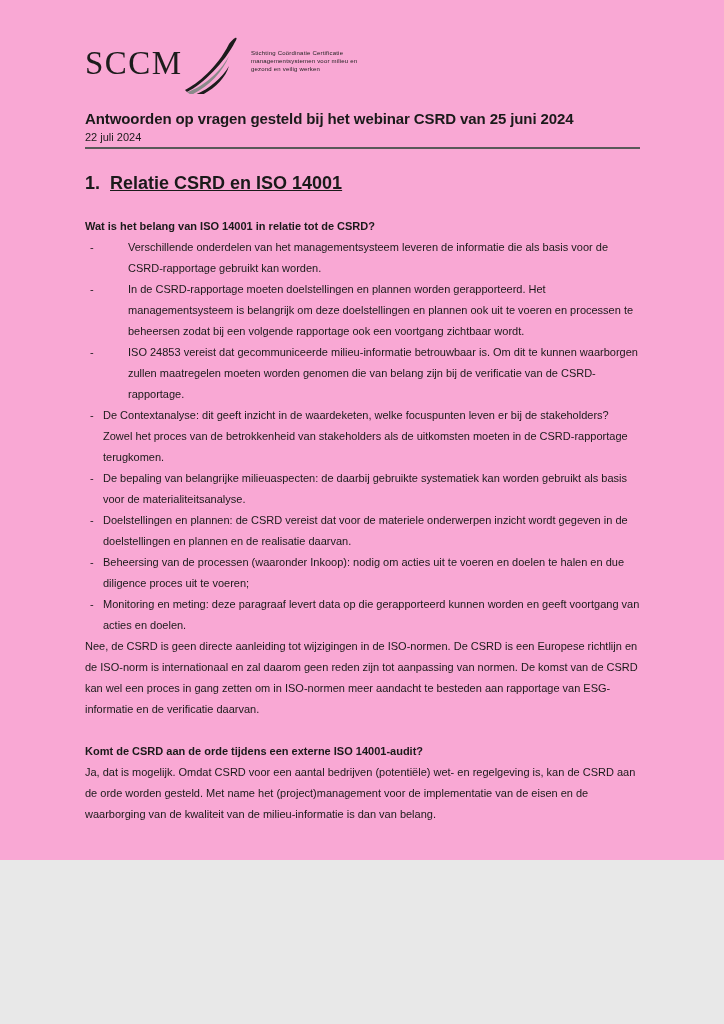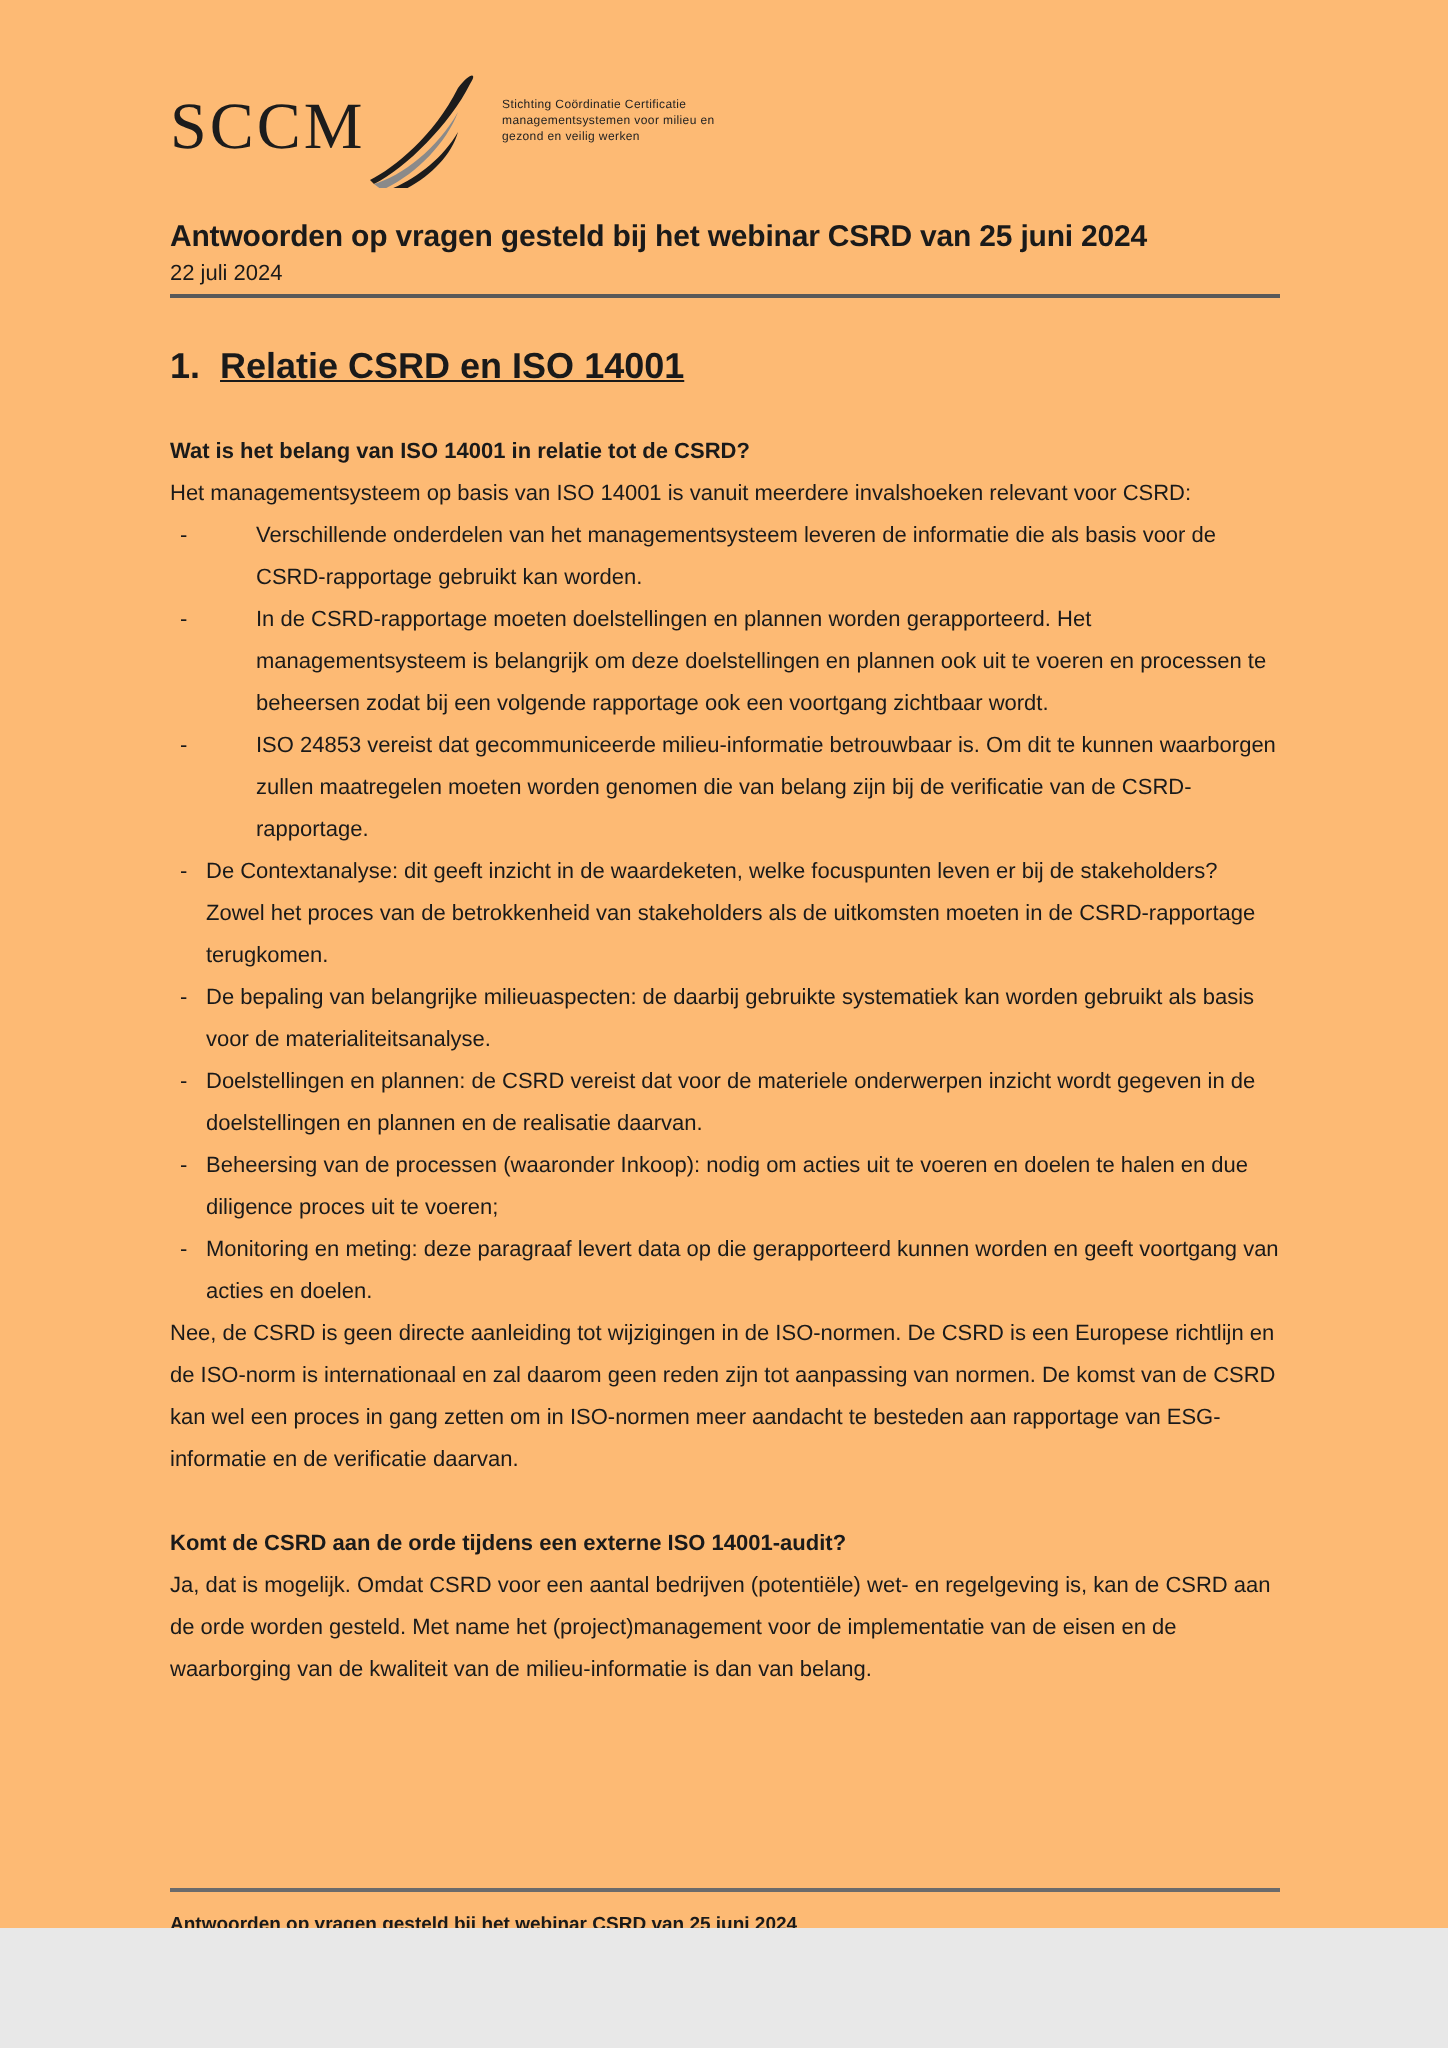--- a/index.html
+++ b/index.html
@@ -1,20 +1,20 @@
 <!DOCTYPE html>
 <html><head>
 <meta charset="utf-8">
 <style>
   * { margin:0; padding:0; box-sizing:border-box; }
   html,body { background:#e8e8e8; }
   .page {
     position:relative;
-    width:724px; height:964px;
-    background:#fdba74;
+    width:724px; height:860px;
+    background:#f9a8d4;
     margin:0 auto;
     font-family:"Liberation Sans", sans-serif;
     color:#1a1a1a;
     overflow:hidden;
   }
   .content {
     position:absolute;
     left:85px; right:84px; top:0;
   }
   
@@ -82,21 +82,20 @@
     <div class="doc-title">Antwoorden op vragen gesteld bij het webinar CSRD van 25 juni 2024</div>
     <div class="doc-date">22 juli 2024</div>
     <div class="head-rule"></div>
 
     <div class="section-head">
       <span class="num">1.</span><span class="sec-title">Relatie CSRD en ISO 14001</span>
     </div>
 
     <div class="blocks">
         <p class="question gap">Wat is het belang van ISO 14001 in relatie tot de CSRD?</p>
-        <p class="para">Het managementsysteem op basis van ISO 14001 is vanuit meerdere invalshoeken relevant voor CSRD:</p>
         <div class="list list-wide">
           <div class="list-row">
             <span class="dash">-</span>
             <span class="item-text">Verschillende onderdelen van het managementsysteem leveren de informatie die als basis voor de CSRD-rapportage gebruikt kan worden.</span>
           </div>
           <div class="list-row">
             <span class="dash">-</span>
             <span class="item-text">In de CSRD-rapportage moeten doelstellingen en plannen worden gerapporteerd. Het managementsysteem is belangrijk om deze doelstellingen en plannen ook uit te voeren en processen te beheersen zodat bij een volgende rapportage ook een voortgang zichtbaar wordt.</span>
           </div>
           <div class="list-row">

